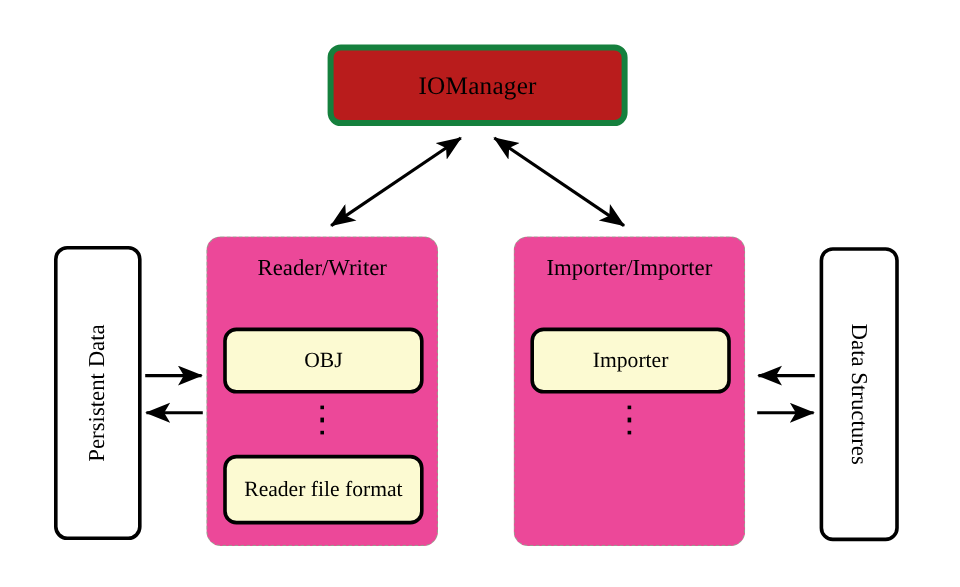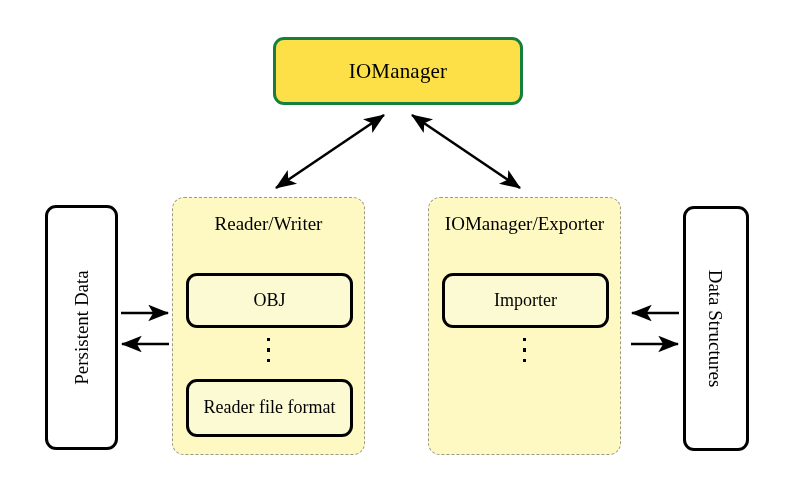--- a/index.html
+++ b/index.html
@@ -31,23 +31,23 @@
     height: 489px;
   }
 
   
   .manager-box {
     position: absolute;
     left: 273px;
     top: 37px;
     width: 250px;
     height: 68px;
-    border: 3px solid #15803d;
+    border: 5px solid #15803d;
     border-radius: 11px;
-    background: #fde047;
+    background: #b91c1c;
     box-sizing: border-box;
     display: flex;
     align-items: center;
     justify-content: center;
   }
   .manager-label {
     font-size: 21px;
     line-height: 1;
     letter-spacing: 0.2px;
   }
@@ -79,21 +79,21 @@
     font-size: 19px;
     white-space: nowrap;
     line-height: 1;
   }
   .rot-ccw { transform: rotate(-90deg); }
   .rot-cw  { transform: rotate(90deg); }
 
   
   .panel {
     position: absolute;
-    background: #fef9c3;
+    background: #ec4899;
     border: 1.6px dashed #9a9a8e;
     border-radius: 12px;
     box-sizing: border-box;
     padding-left: 46px;
   }
   #panel-readerwriter {
     left: 172px;
     top: 197px;
     width: 193px;
     height: 258px;
@@ -228,21 +228,21 @@
       <span class="vdot"></span>
       <span class="vdot"></span>
     </div>
 
     <div class="item-box item-bottom">
       <span class="item-label">Reader file format</span>
     </div>
   </div>
 
   <div class="panel" id="panel-importerexporter">
-    <div class="panel-title">IOManager/Exporter</div>
+    <div class="panel-title">Importer/Importer</div>
 
     <div class="item-box item-top">
       <span class="item-label">Importer</span>
     </div>
 
     <div class="vdots">
       <span class="vdot"></span>
       <span class="vdot"></span>
       <span class="vdot"></span>
     </div>

